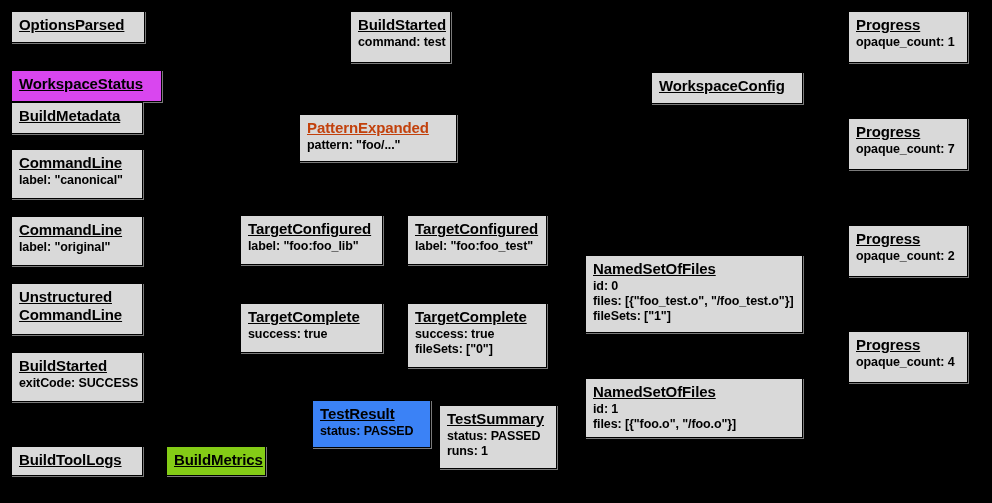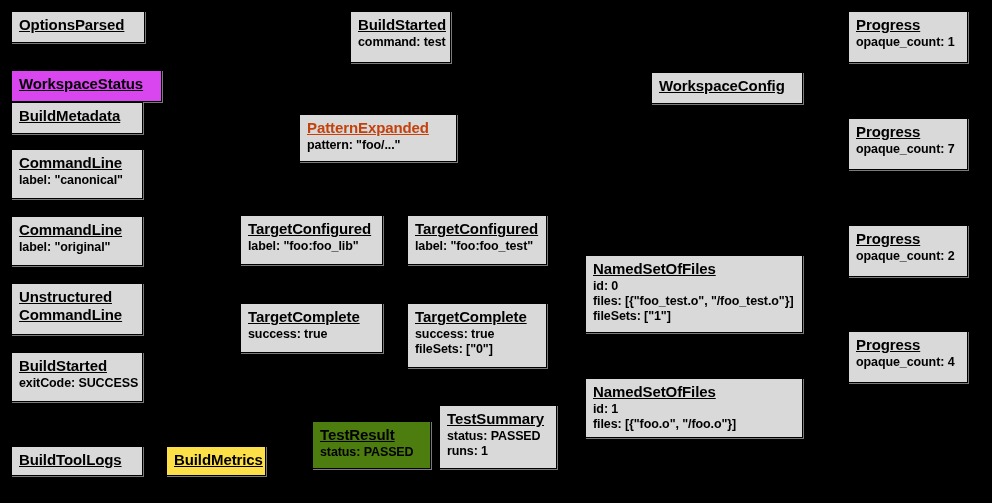--- a/index.html
+++ b/index.html
@@ -79,21 +79,21 @@
     </div>
     <div class="node" style="left: 11px; top: 352px; width: 132px; height: 50px; background: rgb(217, 217, 217); border-color: rgb(0, 0, 0);">
       <div class="node-title" style="color: rgb(0, 0, 0);">BuildStarted</div>
       <div class="node-attrs">
         <div class="node-attr" style="color: rgb(0, 0, 0);">exitCode: SUCCESS</div>
       </div>
     </div>
     <div class="node" style="left: 11px; top: 446px; width: 132px; height: 30px; background: rgb(217, 217, 217); border-color: rgb(0, 0, 0);">
       <div class="node-title" style="color: rgb(0, 0, 0);">BuildToolLogs</div>
     </div>
-    <div class="node" style="left: 166px; top: 446px; width: 100px; height: 30px; background: #fde047; border-color: rgb(0, 0, 0);">
+    <div class="node" style="left: 166px; top: 446px; width: 100px; height: 30px; background: #84cc16; border-color: rgb(0, 0, 0);">
       <div class="node-title" style="color: rgb(0, 0, 0);">BuildMetrics</div>
     </div>
     <div class="node" style="left: 302px; top: 11px; width: 101px; height: 52px; background: rgb(217, 217, 217); border-color: rgb(0, 0, 0); margin-left: 48px;">
       <div class="node-title" style="color: rgb(0, 0, 0);">BuildStarted</div>
       <div class="node-attrs">
         <div class="node-attr" style="color: rgb(0, 0, 0);">command: test</div>
       </div>
     </div>
     <div class="node" style="left: 299px; top: 114px; width: 158px; height: 48px; background: rgb(217, 217, 217); border-color: rgb(0, 0, 0);">
       <div class="node-title" style="color: #c2410c;">PatternExpanded</div>
@@ -119,21 +119,21 @@
         <div class="node-attr" style="color: rgb(0, 0, 0);">success: true</div>
       </div>
     </div>
     <div class="node" style="left: 407px; top: 303px; width: 140px; height: 65px; background: rgb(217, 217, 217); border-color: rgb(0, 0, 0);">
       <div class="node-title" style="color: rgb(0, 0, 0);">TargetComplete</div>
       <div class="node-attrs">
         <div class="node-attr" style="color: rgb(0, 0, 0);">success: true</div>
         <div class="node-attr" style="color: rgb(0, 0, 0);">fileSets: ["0"]</div>
       </div>
     </div>
-    <div class="node" style="left: 312px; top: 421px; width: 119px; height: 48px; background: #4d7c0f; border-color: rgb(0, 0, 0);">
+    <div class="node" style="left: 312px; top: 400px; width: 119px; height: 48px; background: #3b82f6; border-color: rgb(0, 0, 0);">
       <div class="node-title" style="color: rgb(0, 0, 0);">TestResult</div>
       <div class="node-attrs">
         <div class="node-attr" style="color: rgb(0, 0, 0);">status: PASSED</div>
       </div>
     </div>
     <div class="node" style="left: 439px; top: 405px; width: 118px; height: 64px; background: rgb(217, 217, 217); border-color: rgb(0, 0, 0);">
       <div class="node-title" style="color: rgb(0, 0, 0);">TestSummary</div>
       <div class="node-attrs">
         <div class="node-attr" style="color: rgb(0, 0, 0);">status: PASSED</div>
         <div class="node-attr" style="color: rgb(0, 0, 0);">runs: 1</div>

